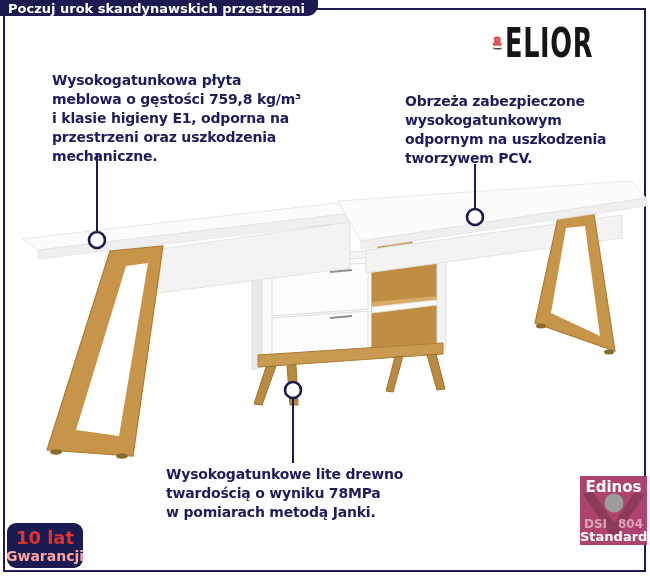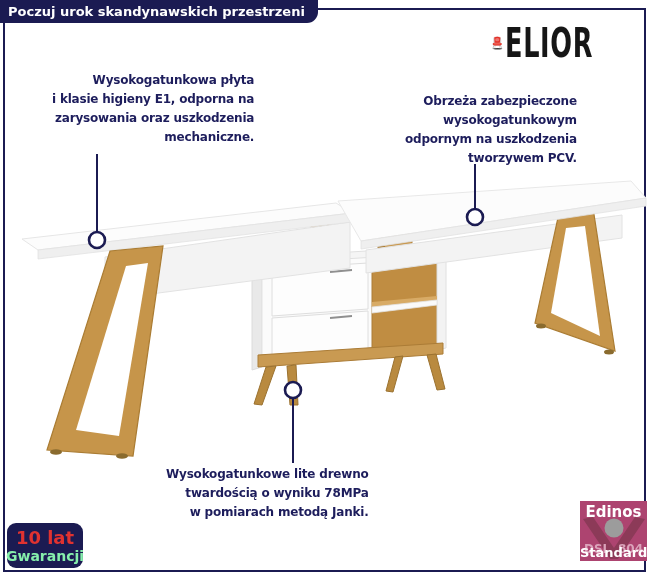--- a/index.html
+++ b/index.html
@@ -5,49 +5,49 @@
   html,body{margin:0;padding:0;background:#fff;}
   .stage{
     position:relative;width:650px;height:580px;background:#ffffff;overflow:hidden;
     font-family:"DejaVu Sans","Liberation Sans",sans-serif;
   }
   .frame{
     position:absolute;left:3px;top:8px;right:4px;bottom:8px;
     border:2px solid #1b1b52;pointer-events:none;
   }
   .banner{
-    position:absolute;left:0;top:0;width:318px;height:23px;background:#1b1b52;
+    position:absolute;left:0;top:0;width:318px;height:16px;background:#1b1b52;
     border-bottom-right-radius:11px;z-index:6;display:flex;align-items:center;
   }
   .banner span{
     color:#ffffff;font-weight:bold;font-size:13px;padding-left:8px;white-space:nowrap;
     letter-spacing:0px;
   }
   .logo{position:absolute;left:492px;top:8px;width:150px;height:70px;z-index:5;display:flex;align-items:center;}
   .logo .brand{
     font-weight:bold;font-size:40px;color:#161616;line-height:1;
     transform:scaleX(0.64);transform-origin:left center;letter-spacing:1px;white-space:nowrap;
     margin-left:2px;
   }
   .note{
-    position:absolute;color:#1d1d5c;font-weight:bold;font-size:12px;line-height:19px;
-    letter-spacing:-0.2px;z-index:4;white-space:nowrap;text-align:right;
+    position:absolute;color:#1d1d5c;font-weight:bold;font-size:14px;line-height:19px;
+    letter-spacing:-0.2px;z-index:4;white-space:nowrap;
   }
   .note-board{left:52px;top:71px;}
   .note-edges{left:405px;top:92px;}
   .note-wood{left:166px;top:465px;}
   .scene{position:absolute;left:0;top:0;z-index:3;}
   .badge-warranty{
     position:absolute;left:7px;top:523px;width:76px;height:45px;background:#1b1b52;
     border-radius:9px;z-index:7;display:flex;flex-direction:column;align-items:center;justify-content:center;
   }
   .badge-warranty .val{color:#e03230;font-weight:bold;font-size:18px;line-height:20px;}
-  .badge-warranty .lab{color:#86efac;font-weight:bold;font-size:14px;line-height:16px;}
+  .badge-warranty .lab{color:#fca5a5;font-weight:bold;font-size:14px;line-height:16px;}
   .badge-standards{
-    position:absolute;left:580px;top:501px;width:67px;height:60px;background:#ad4470;z-index:7;
+    position:absolute;left:580px;top:476px;width:67px;height:69px;background:#ad4470;z-index:7;
   }
   .badge-standards .brand{
     position:absolute;top:2px;left:0;right:0;text-align:center;color:#fff;font-weight:bold;font-size:15px;
   }
   .badge-standards .vmark{position:absolute;left:0;top:0;}
   .badge-standards .dsi{position:absolute;left:4px;top:41px;color:#dba4bb;font-weight:bold;font-size:12px;text-align:center;}
   .badge-standards .n804{position:absolute;right:4px;top:41px;color:#dba4bb;font-weight:bold;font-size:12px;}
   .badge-standards .std{
     position:absolute;bottom:1px;left:0;right:0;text-align:center;color:#fff;font-weight:bold;font-size:13px;
   }
@@ -152,22 +152,23 @@
       <circle cx="475" cy="217" r="8" fill="#ffffff" stroke="#1b1b52" stroke-width="2.6"></circle>
     </g>
     <g>
       <line x1="293" y1="399" x2="293" y2="463" stroke="#1b1b52" stroke-width="2"></line>
       <circle cx="293" cy="390" r="8" fill="#ffffff" stroke="#1b1b52" stroke-width="2.6"></circle>
     </g>
   </svg>
 
   <div class="note note-board">
     <div>Wysokogatunkowa płyta</div>
+    <div>meblowa o gęstości 759,8 kg/m³</div>
     <div>i klasie higieny E1, odporna na</div>
-    <div>zarysowania oraz uszkodzenia</div>
+    <div>przestrzeni oraz uszkodzenia</div>
     <div>mechaniczne.</div>
   </div>
 
   <div class="note note-edges">
     <div>Obrzeża zabezpieczone</div>
     <div>wysokogatunkowym</div>
     <div>odpornym na uszkodzenia</div>
     <div>tworzywem PCV.</div>
   </div>
 

